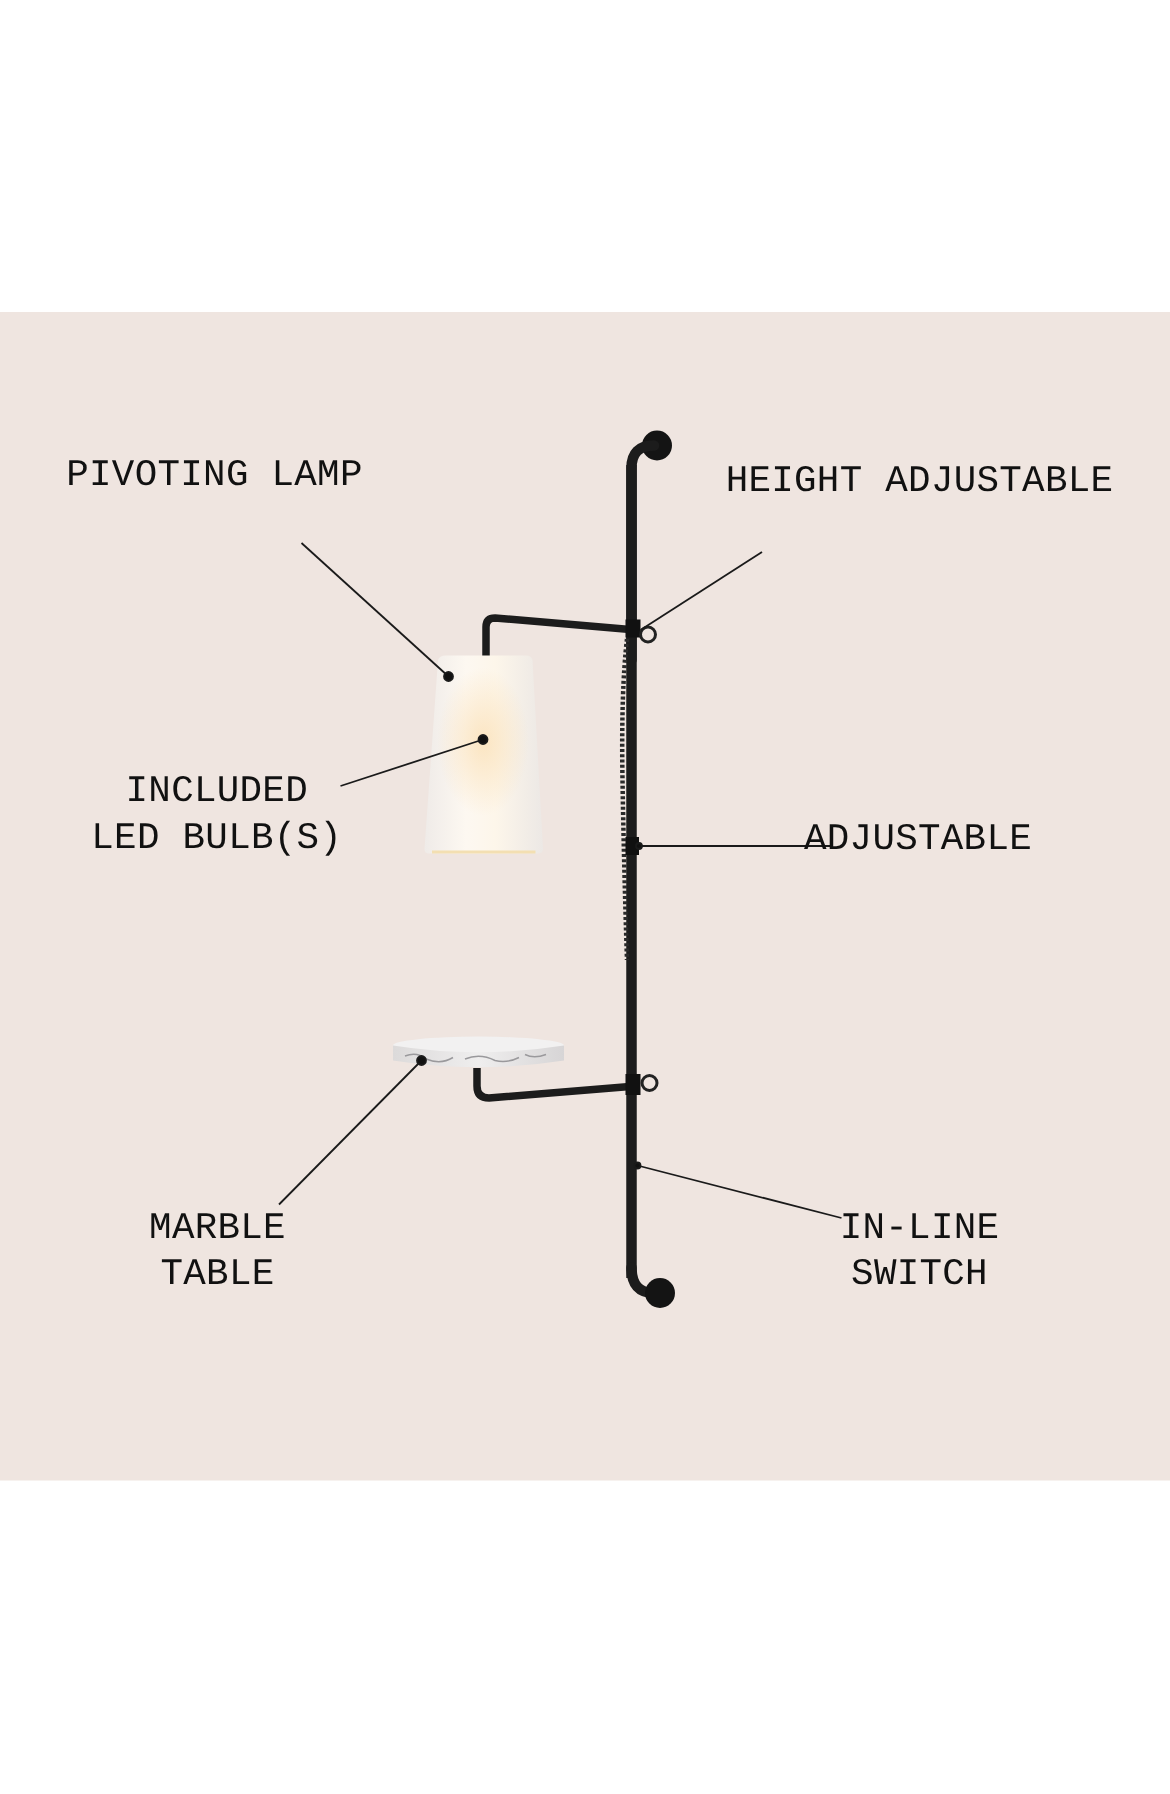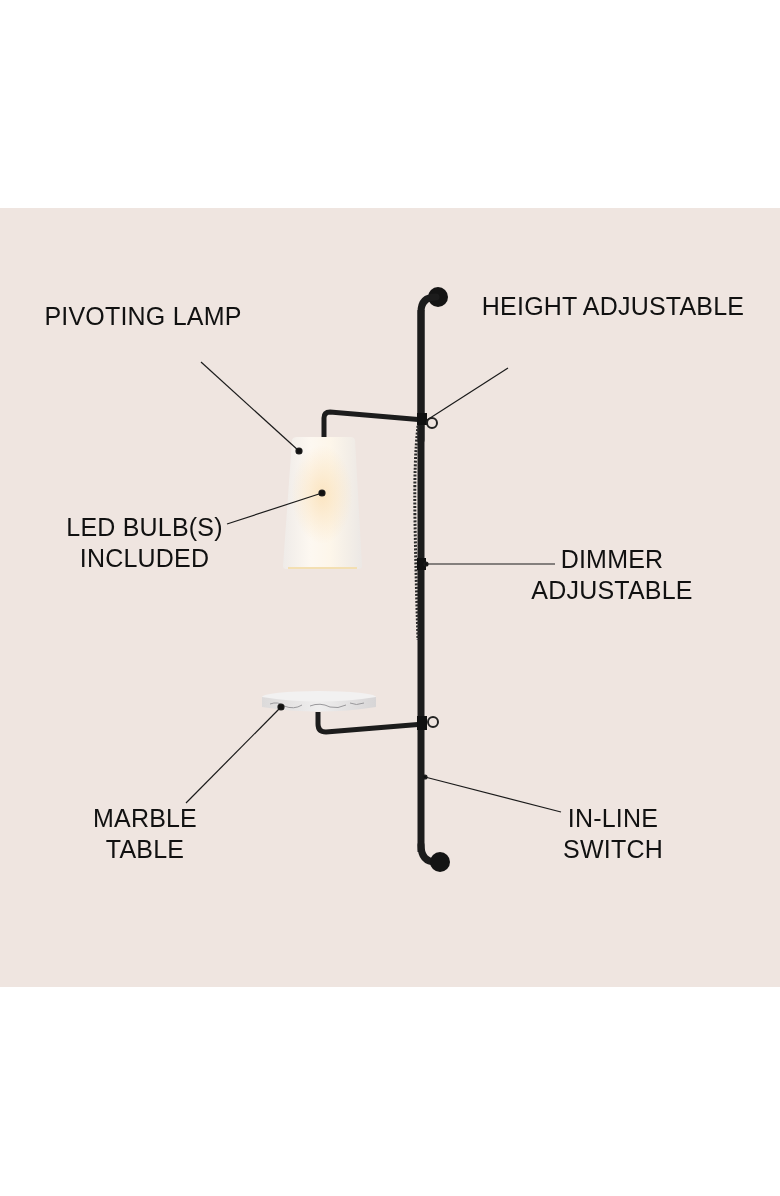--- a/index.html
+++ b/index.html
@@ -26,21 +26,21 @@
     }
     .diagram-svg {
       position: absolute;
       left: 0;
       top: 0;
       width: 780px;
       height: 1196px;
     }
     .label {
       position: absolute;
-      font-family: Liberation Sans, sans-serif;
+      font-family: Liberation Mono, monospace;
       font-size: 25px;
       line-height: 31px;
       color: #111111;
       text-align: center;
       letter-spacing: 0.2px;
       white-space: nowrap;
     }
     .label span { display: block; }
   </style>
 </head>
@@ -125,31 +125,30 @@
 
       <line x1="561" y1="812" x2="425" y2="777"></line>
       <circle cx="425" cy="777" r="2"></circle>
     </g>
   </svg>
 
   <div class="label" style="left:28px; top:301px; width:230px;">
     <span>PIVOTING LAMP</span>
   </div>
 
-  <div class="label" style="left:468px; top:291px; width:290px;">
+  <div class="label" style="left:468px; top:305px; width:290px;">
     <span>HEIGHT ADJUSTABLE</span>
   </div>
 
   <div class="label" style="left:52px; top:512px; width:185px;">
+    <span>INCLUDED</span>
     <span>LED BULB(S)</span>
-    <span>INCLUDED</span>
   </div>
 
   <div class="label" style="left:517px; top:544px; width:190px;">
-    <span>DIMMER</span>
     <span>ADJUSTABLE</span>
   </div>
 
   <div class="label" style="left:80px; top:803px; width:130px;">
     <span>MARBLE</span>
     <span>TABLE</span>
   </div>
 
   <div class="label" style="left:550px; top:803px; width:126px;">
     <span>IN-LINE</span>

